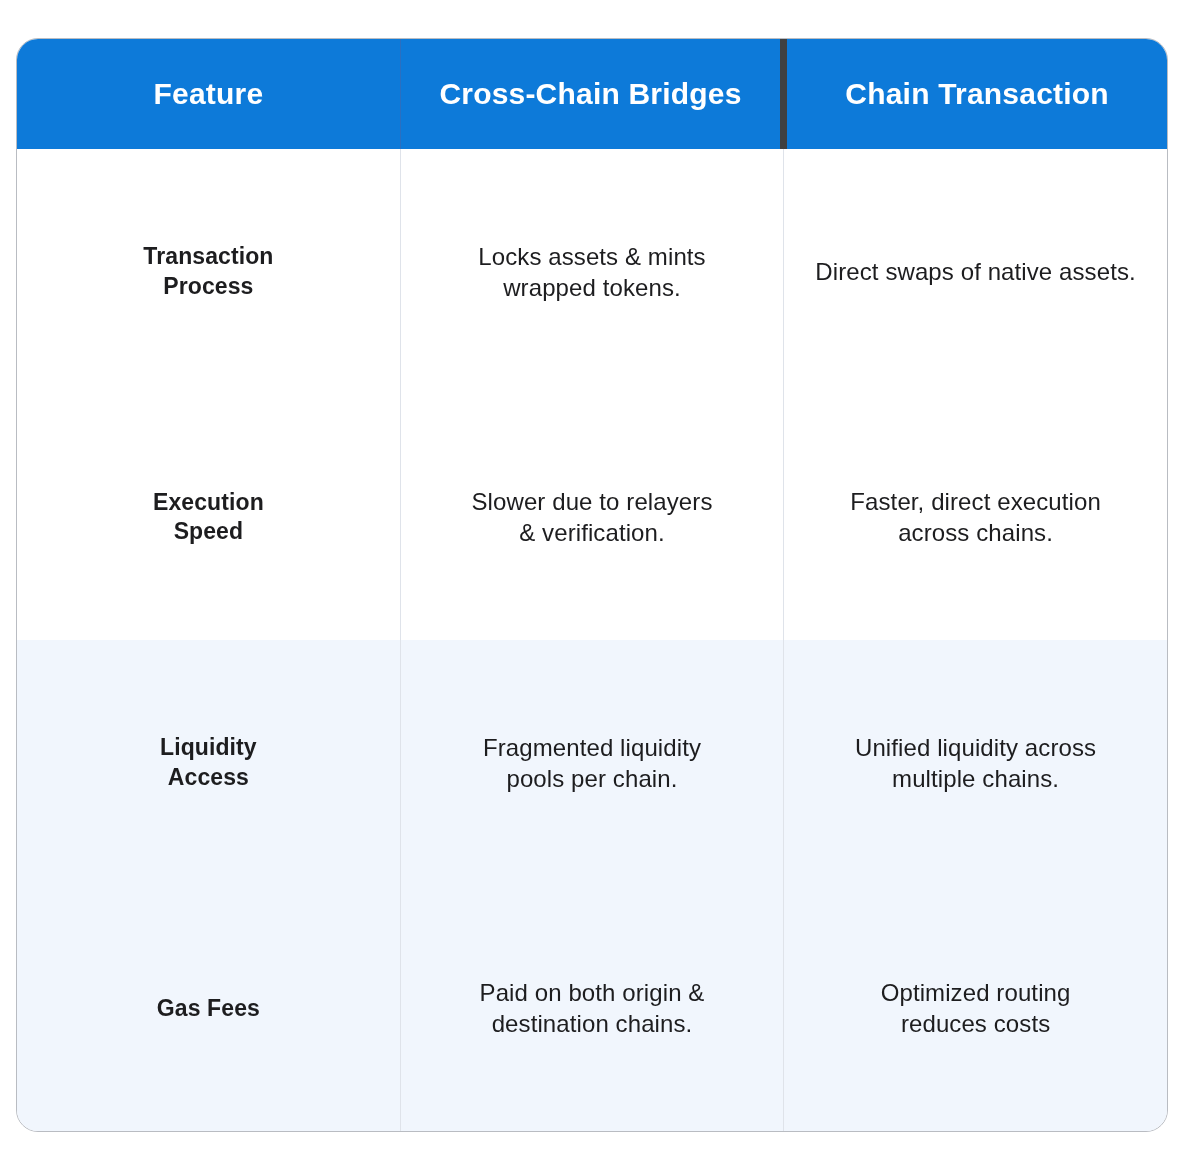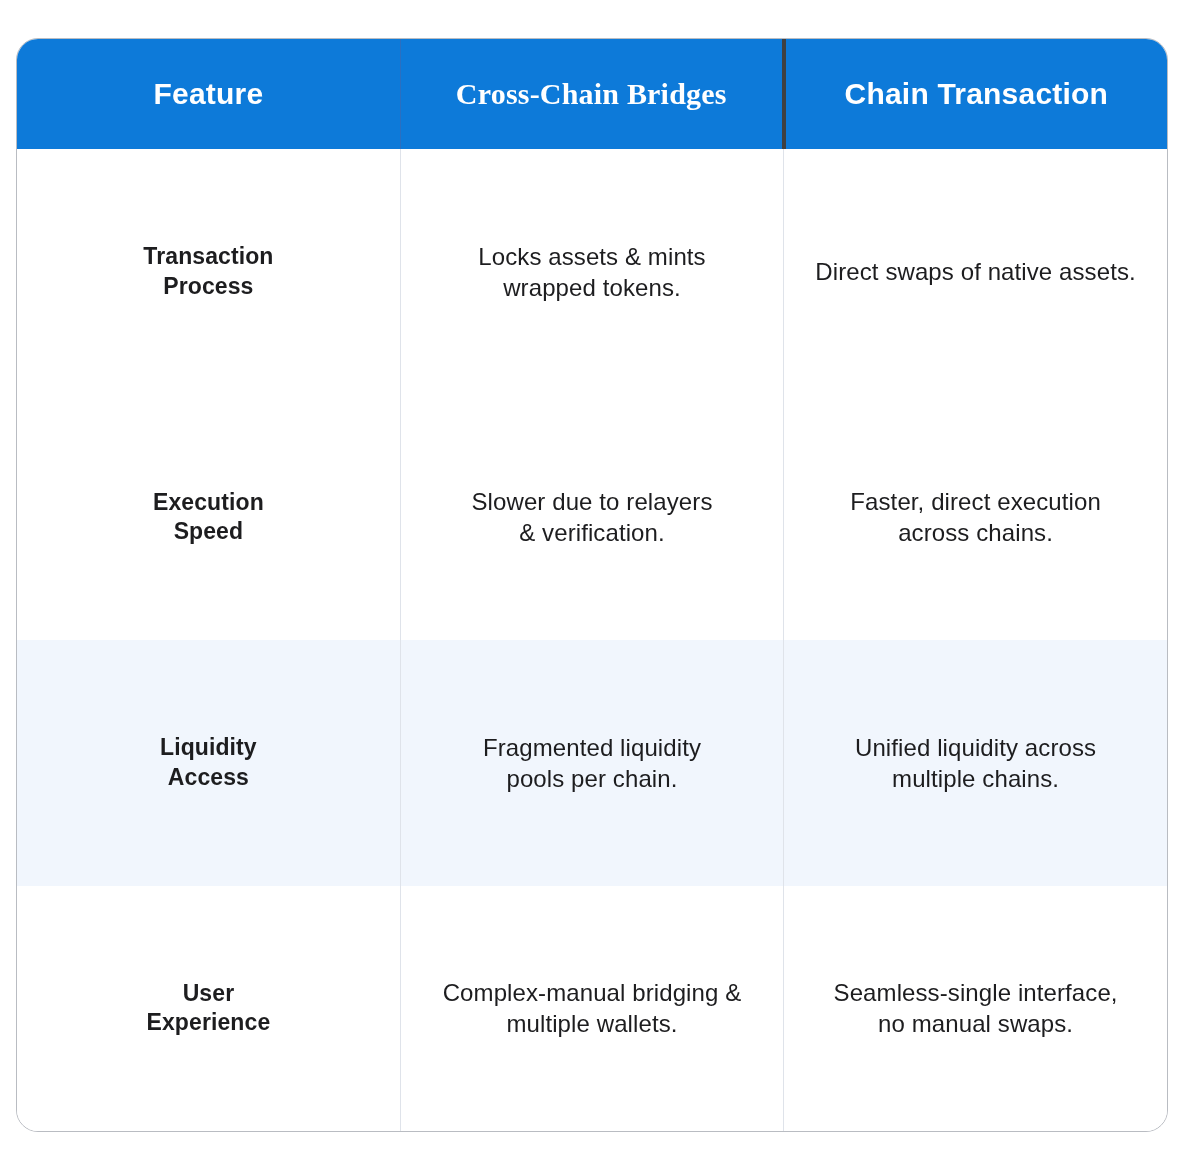--- a/index.html
+++ b/index.html
@@ -53,22 +53,21 @@
     vertical-align: middle;
     font-weight: bold;
     font-size: 30px;
     letter-spacing: 0.2px;
     border: 0;
   }
   .cmp-table thead th.col-feature {
     border-right: 1px solid #2b6fc0;
   }
   .cmp-table thead th.col-bridges {
-    border-right: 4px solid #404040;
-    font-family: Liberation Serif, serif;
+    border-right: 7px solid #404040;
   }
 
   
   .cmp-table tbody tr {
     background: #ffffff;
   }
   .cmp-table tbody tr.alt {
     background: #f1f6fd;
   }
 
@@ -158,30 +157,29 @@
             </td>
             <td class="cell-bridges">
               <span class="cell-text">Fragmented liquidity
 pools per chain.</span>
             </td>
             <td class="cell-abstraction">
               <span class="cell-text">Unified liquidity across
 multiple chains.</span>
             </td>
           </tr>
-          <tr>
+          <tr class="alt">
             <td class="cell-feature">
-              <span class="cell-text">User
-Experience</span>
+              <span class="cell-text">Gas Fees</span>
             </td>
             <td class="cell-bridges">
-              <span class="cell-text">Complex-manual bridging &amp;
-multiple wallets.</span>
+              <span class="cell-text">Paid on both origin &amp;
+destination chains.</span>
             </td>
             <td class="cell-abstraction">
-              <span class="cell-text">Seamless-single interface,
-no manual swaps.</span>
+              <span class="cell-text">Optimized routing
+reduces costs</span>
             </td>
           </tr>
         </tbody>
     </table>
   </div>
 </div>
 
 </body></html>

